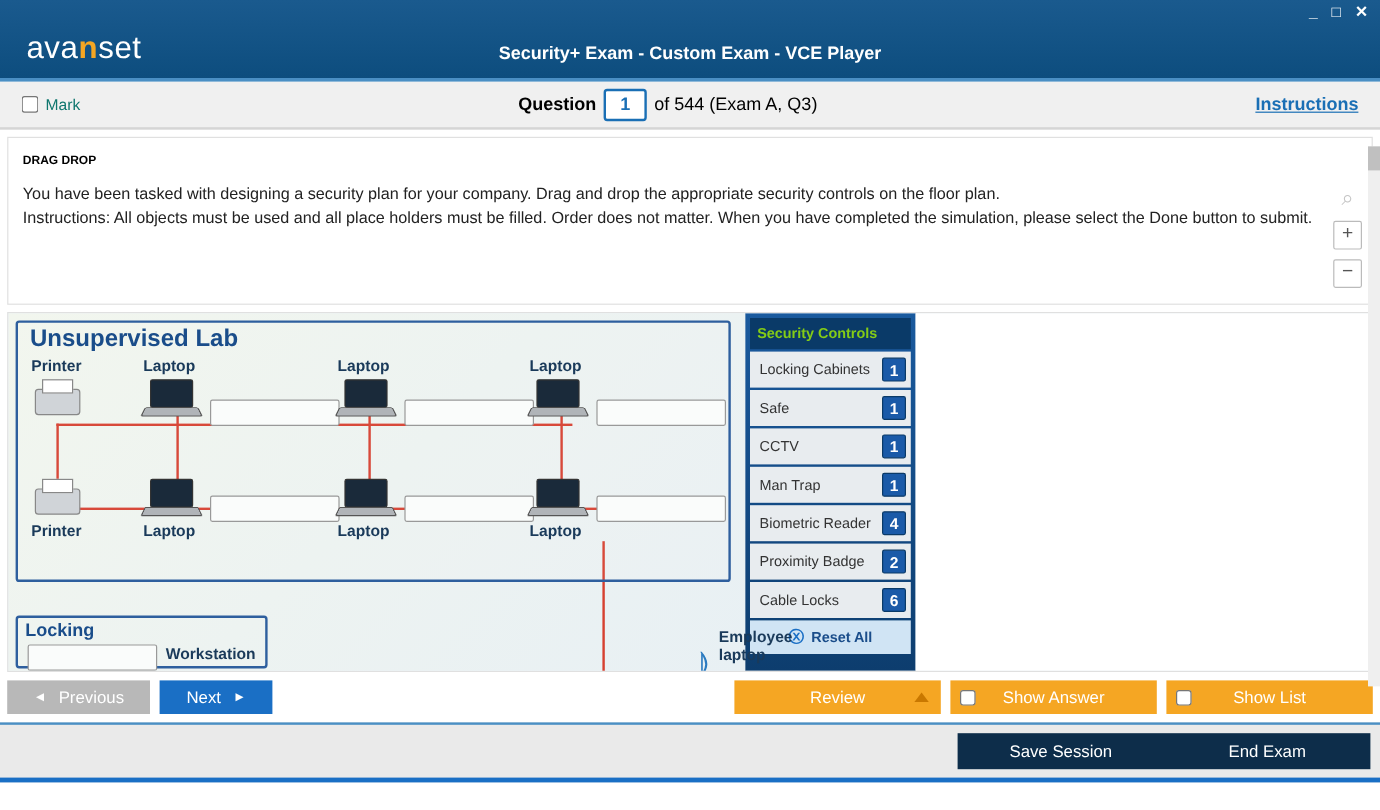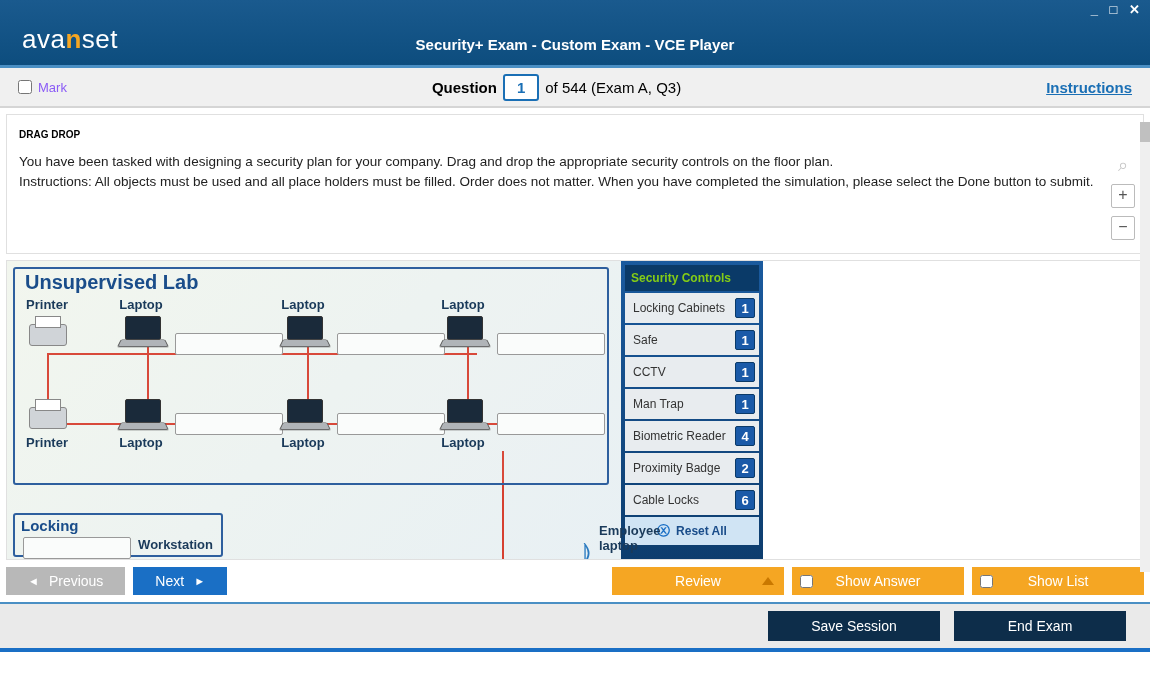--- a/index.html
+++ b/index.html
@@ -8,21 +8,21 @@
 .title-bar { background: linear-gradient(to bottom, #1a5a8e 0%, #0d4d7e 100%); height: 68px; position: relative; border-bottom: 3px solid #4a8fc4; }
 .window-controls { position: absolute; top: 2px; right: 6px; color: #fff; font-weight: bold; letter-spacing: 2px; font-size: 13px; }
 .window-controls span { cursor: pointer; padding: 0 2px; }
 .logo { position: absolute; left: 22px; top: 24px; font-size: 26px; color: #fff; font-weight: 300; letter-spacing: 0.5px; }
 .logo .n { color: #f5a623; font-weight: bold; }
 .title-text { position: absolute; left: 50%; transform: translateX(-50%); top: 36px; color: #fff; font-size: 15px; font-weight: bold; }
 
 .subheader { background: #f0f0f0; height: 40px; display: flex; align-items: center; padding: 0 18px; border-bottom: 2px solid #d5d5d5; }
 .mark-box { display: flex; align-items: center; gap: 6px; }
 .mark-box input { width: 14px; height: 14px; }
-.mark-box label { color: #8b5cf6; }
+.mark-box label { color: #0f766e; }
 .question-label { margin: 0 auto; display: flex; align-items: center; gap: 6px; font-size: 15px; }
 .question-label strong { font-weight: bold; }
 .question-num { border: 2px solid #1a6fb5; border-radius: 3px; padding: 3px 12px; background: #fff; color: #1a6fb5; font-weight: bold; }
 .instructions-link { color: #1a6fb5; text-decoration: underline; font-size: 15px; font-weight: bold; }
 
 .content { background: #fff; border: 1px solid #e0e0e0; margin: 6px; padding: 14px 12px 8px 12px; position: relative; height: 140px; }
 .qtitle { font-weight: bold; font-size: 10px; margin-bottom: 12px; }
 .qtext { font-size: 13.5px; line-height: 1.45; color: #222; }
 .zoom-controls { position: absolute; right: 8px; top: 40px; display: flex; flex-direction: column; gap: 8px; }
 .zoom-btn { width: 24px; height: 24px; border: 1px solid #bbb; background: #fff; font-size: 16px; line-height: 20px; cursor: pointer; border-radius: 2px; color: #555; text-align: center; }
@@ -69,21 +69,21 @@
 .nav-btn { height:28px; padding: 0 22px; font-size:14px; color:#fff; border:none; cursor:pointer; display:flex; align-items:center; gap:10px; }
 .btn-prev { background:#b8b8b8; }
 .btn-next { background:#1a6fc5; }
 .btn-review { background:#f5a623; margin-left:auto; width:172px; justify-content:center; position:relative; }
 .btn-review .tri { position:absolute; right:10px; width:0;height:0;border-left:6px solid transparent;border-right:6px solid transparent;border-bottom:8px solid #c97800;}
 .chk-btn { background:#f5a623; width:172px; justify-content:center; position:relative; }
 .chk-btn input { position:absolute; left:8px; }
 .arrow-l::before{content:"◄"; font-size:11px;}
 .arrow-r::after{content:"►"; font-size:11px;}
 
-.bottom-bar { background:#eaeaea; border-top:2px solid #4a8fc4; height:50px; display:flex; align-items:center; justify-content:flex-end; gap:14px; padding:0 24px; margin-top: 4px; border-bottom: 4px solid #1a6fc5;}
+.bottom-bar { background:#eaeaea; border-top:2px solid #4a8fc4; height:50px; display:flex; align-items:center; justify-content:flex-end; padding:0 8px; margin-top: 4px; border-bottom: 4px solid #1a6fc5;}
 .session-btn { background:#0d2d4a; color:#fff; border:none; width:172px; height:30px; font-size:14px; cursor:pointer; }
 
 .scrollbar-stub { position:absolute; right:0; top:122px; width:10px; height:450px; background:#efefef; }
 .scrollbar-thumb { position:absolute; right:0; top:122px; width:10px; height:20px; background:#c0c0c0; }
 </style>
 </head>
 <body>
 
 <div class="title-bar">
   <div class="window-controls">

